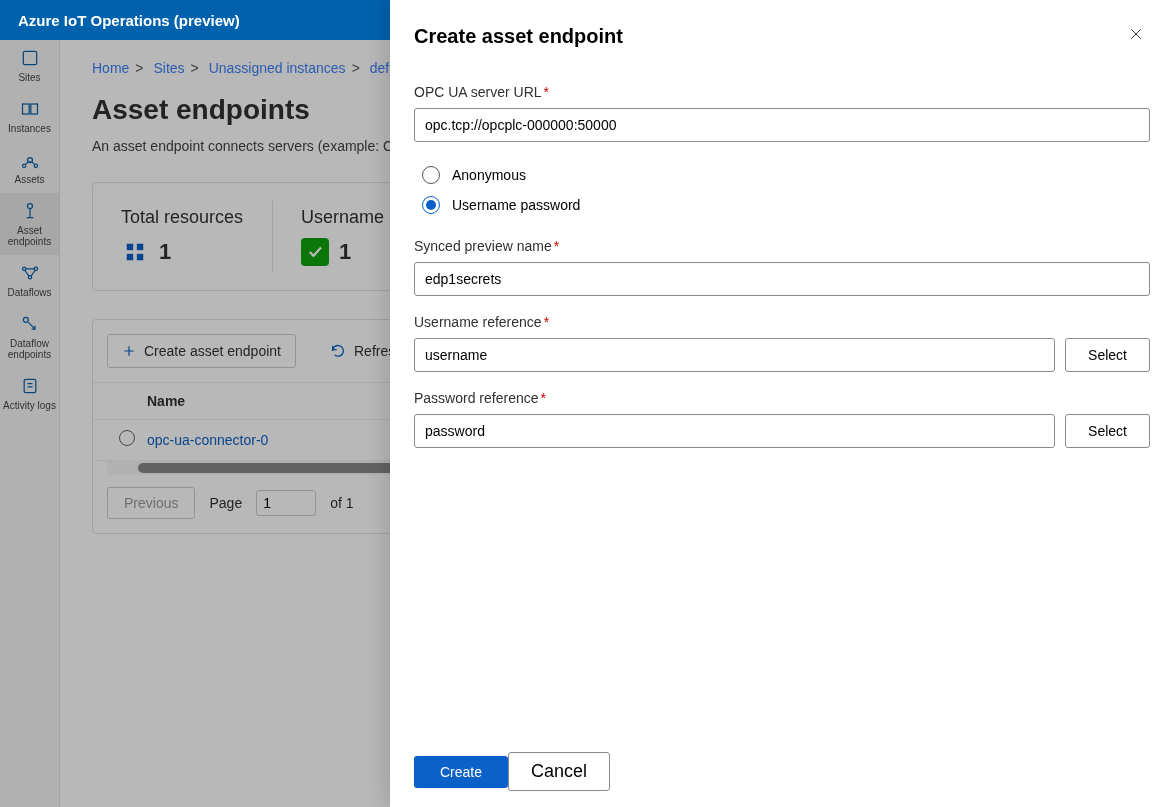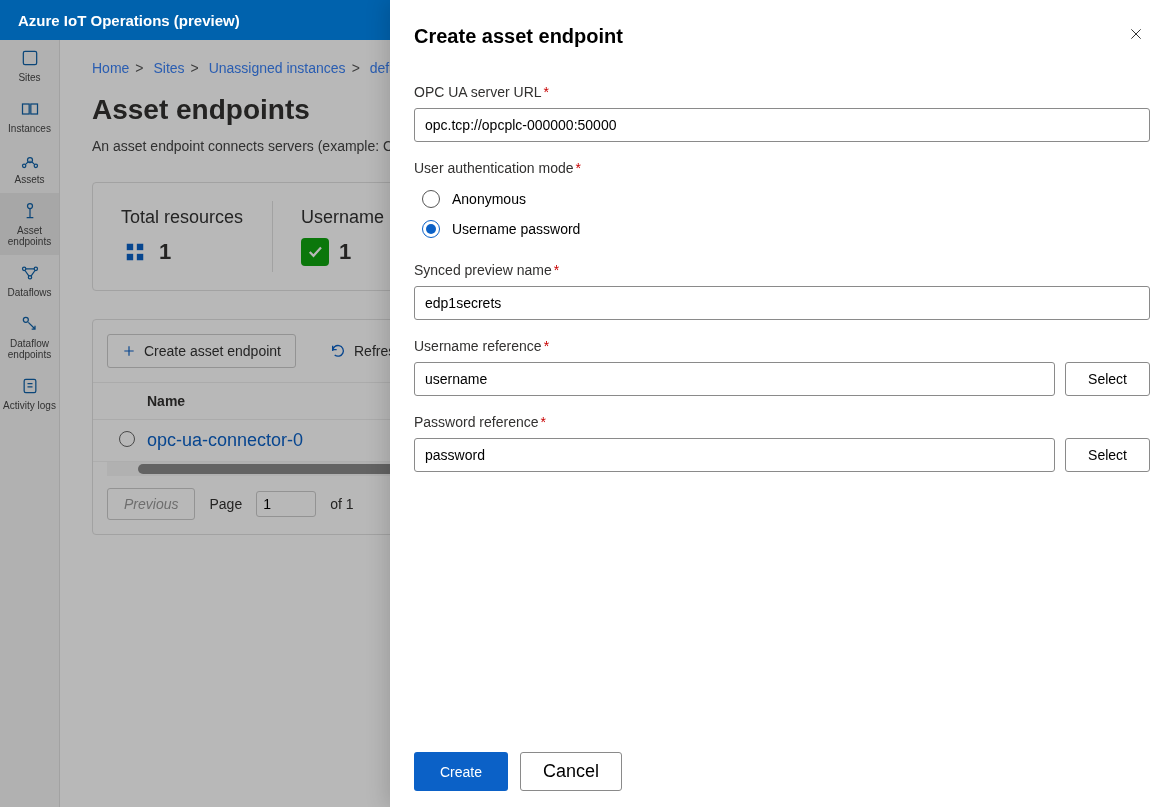--- a/index.html
+++ b/index.html
@@ -35,25 +35,25 @@
 
 .table-box { border:1px solid #e1e1e1; border-radius:4px; padding:14px 0;}
 .toolbar { display:flex; align-items:center; gap:24px; padding: 0 14px 14px;}
 .tool-btn { display:flex; align-items:center; gap:8px; font-size:14px; color:#333; background:none; border:none; cursor:pointer; padding:6px 10px; }
 .tool-btn.outline { border:1px solid #ccc; border-radius:3px; padding:8px 14px;}
 .table-head, .table-row { display:flex; align-items:center; padding:10px 14px; }
 .table-head { border-top:1px solid #eee; border-bottom:1px solid #eee; font-weight:600; font-size:14px;}
 .table-row { border-bottom:1px solid #f2f2f2;}
 .radio-cell{width:40px; text-align:center;}
 .radio-cell .r { width:16px;height:16px;border:1px solid #666;border-radius:50%; display:inline-block;}
-.name-cell { color:#0b61c7; font-size:18px; }
+.name-cell { color:#0b61c7; font-size:14px; }
 .scroll-strip{height:14px; background:#f5f5f5; position:relative; margin:0 14px;}
 .scroll-strip .thumb{position:absolute;top:2px;left:3%;right:3%;height:10px;background:#8a8a8a;border-radius:5px;}
 .pager { display:flex; align-items:center; gap:14px; padding:12px 14px 0; font-size:14px;}
-.pager .btn { padding:7px 16px; border:1px solid #ccc; border-radius:3px; background:#fff; color:#999; font-size:14px;font-style:italic;}
+.pager .btn { padding:7px 16px; border:1px solid #ccc; border-radius:3px; background:#fff; color:#999; font-size:14px;}
 .pager input{width:60px; padding:4px 6px; border:1px solid #ccc; border-radius:3px; font-size:14px;}
 
 
 .scrim { position:absolute; top:40px; left:0; right:0; bottom:0; background:rgba(0,0,0,0.28);}
 
 
 .panel { position:absolute; top:0; right:0; width:784px; height:807px; background:#fff; z-index:5; display:flex; flex-direction:column; box-shadow:-4px 0 20px rgba(0,0,0,.15);}
 .panel-head { display:flex; align-items:center; justify-content:space-between; padding:20px 24px 10px;}
 .panel-head h2 { font-size:20px; font-weight:600;}
 .close { cursor:pointer; padding:6px;}
@@ -63,21 +63,21 @@
 .req { color:#c80000; margin-left:2px;}
 .info-ic { display:inline-block; width:14px;height:14px;border:1px solid #555;border-radius:50%; font-size:10px; line-height:12px; text-align:center; margin-left:6px;}
 .text-in { width:100%; padding:8px 10px; border:1px solid #8a8a8a; border-radius:3px; font-size:14px;}
 .radio-opt { display:flex; align-items:center; gap:12px; padding:6px 8px;}
 .radio-opt .circ{width:18px;height:18px;border:1px solid #555;border-radius:50%;display:flex;align-items:center;justify-content:center;}
 .radio-opt.sel .circ{border-color:#0b61c7;}
 .radio-opt.sel .circ::after{content:"";width:10px;height:10px;background:#0b61c7;border-radius:50%;}
 .combo { display:flex; gap:10px; }
 .combo .text-in{flex:1;}
 .select-btn{ padding:4px 22px; border:1px solid #8a8a8a; border-radius:3px; background:#fff; cursor:pointer; font-size:14px;}
-.panel-foot { display:flex; gap:12px; padding:16px 24px; }
+.panel-foot { display:flex; padding:16px 24px;align-items:center; }
 .primary { background:#0b61c7; color:#fff; border:none; padding:8px 26px; border-radius:3px; font-size:14px; cursor:pointer;}
 .secondary { background:#fff; border:1px solid #8a8a8a; padding:8px 22px; border-radius:3px; font-size:18px; cursor:pointer;}
 </style>
 </head>
 <body>
 
 <div class="brand">
   <span>Azure IoT Operations (preview)</span>
 </div>
 
@@ -233,21 +233,20 @@
           <path d="M5 5l14 14M19 5L5 19"></path>
         </svg>
     </span>
   </div>
   <div class="panel-body">
     <div class="field">
       <label><span>OPC UA server URL</span><span class="req">*</span></label>
       <input class="text-in" type="text" value="opc.tcp://opcplc-000000:50000" style="">
     </div>
     <div class="field">
-      <label><span>User authentication mode</span><span class="req">*</span></label>
       <div class="radio-opt">
           <span class="circ"></span>
           <span>Anonymous</span>
         </div>
       <div class="radio-opt sel">
           <span class="circ"></span>
           <span>Username password</span>
         </div>
     </div>
     <div class="field">

